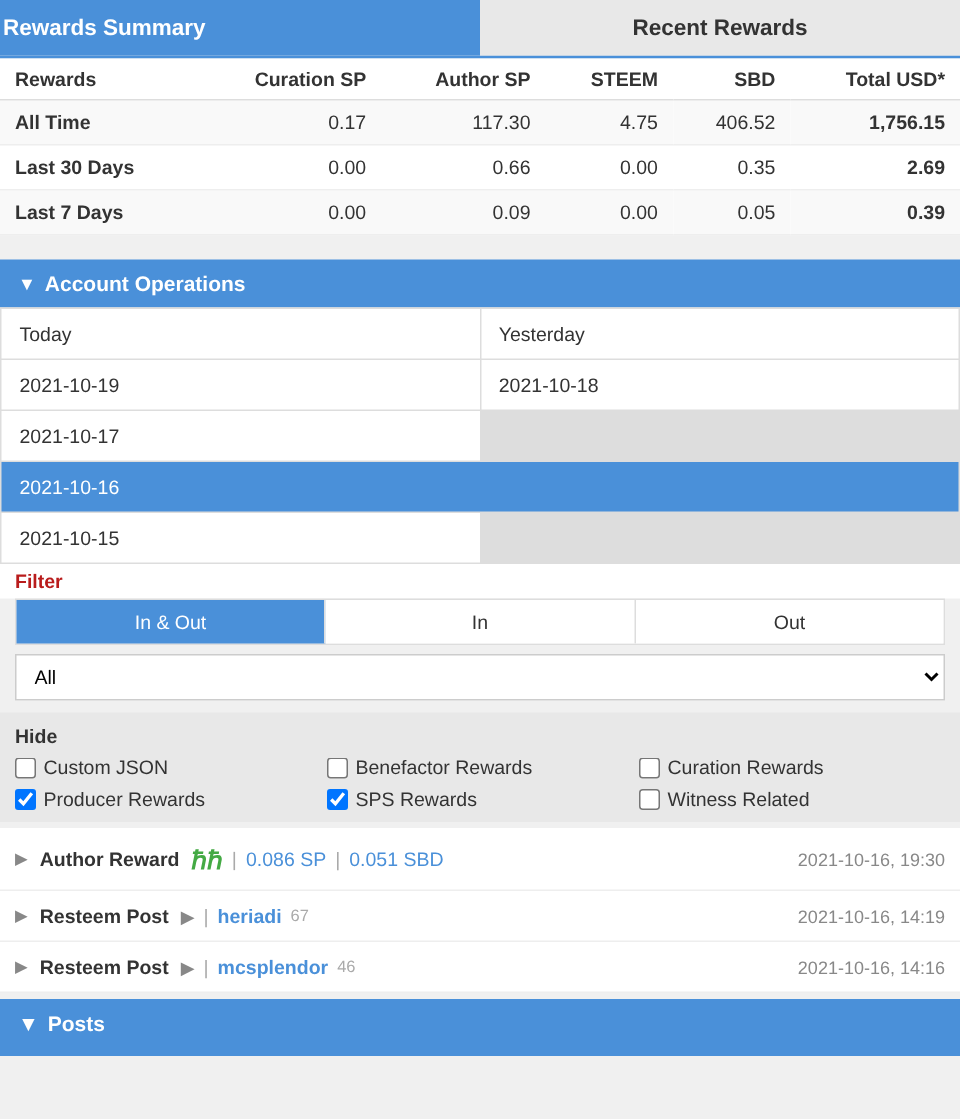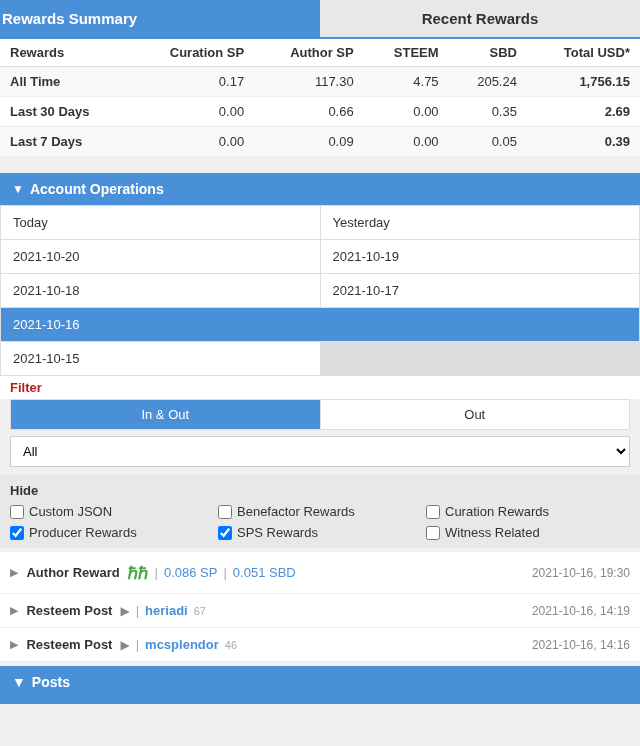--- a/index.html
+++ b/index.html
@@ -291,21 +291,21 @@
       <th>SBD</th>
       <th>Total USD*</th>
     </tr>
   </thead>
   <tbody id="rewards-tbody">
   <tr>
     <td>All Time</td>
     <td>0.17</td>
     <td>117.30</td>
     <td>4.75</td>
-    <td>205.24</td>
+    <td>406.52</td>
     <td>1,756.15</td>
   </tr>
       <tr>
     <td>Last 30 Days</td>
     <td>0.00</td>
     <td>0.66</td>
     <td>0.00</td>
     <td>0.35</td>
     <td>2.69</td>
   </tr>
@@ -323,32 +323,32 @@
 <div class="spacer"></div>
 
 <div class="section-header">
   <span class="arrow">▼</span>
   <span>Account Operations</span>
 </div>
 
 <div class="date-grid" id="date-grid">
 <div class="date-cell">Today</div>
     <div class="date-cell">Yesterday</div>
-    <div class="date-cell">2021-10-20</div>
     <div class="date-cell">2021-10-19</div>
     <div class="date-cell">2021-10-18</div>
     <div class="date-cell">2021-10-17</div>
     <div class="date-cell active wide">2021-10-16</div>
     <div class="date-cell">2021-10-15</div>
   </div>
 
 <div class="filter-label">Filter</div>
 
 <div class="filter-tabs" id="filter-tabs">
 <div class="filter-tab active">In &amp; Out</div>
+    <div class="filter-tab">In</div>
     <div class="filter-tab">Out</div>
   </div>
 
 <div class="filter-dropdown">
   <select id="filter-select">
   <option>All</option></select>
 </div>
 
 <div class="hide-section">
   <div class="hide-label">Hide</div>

